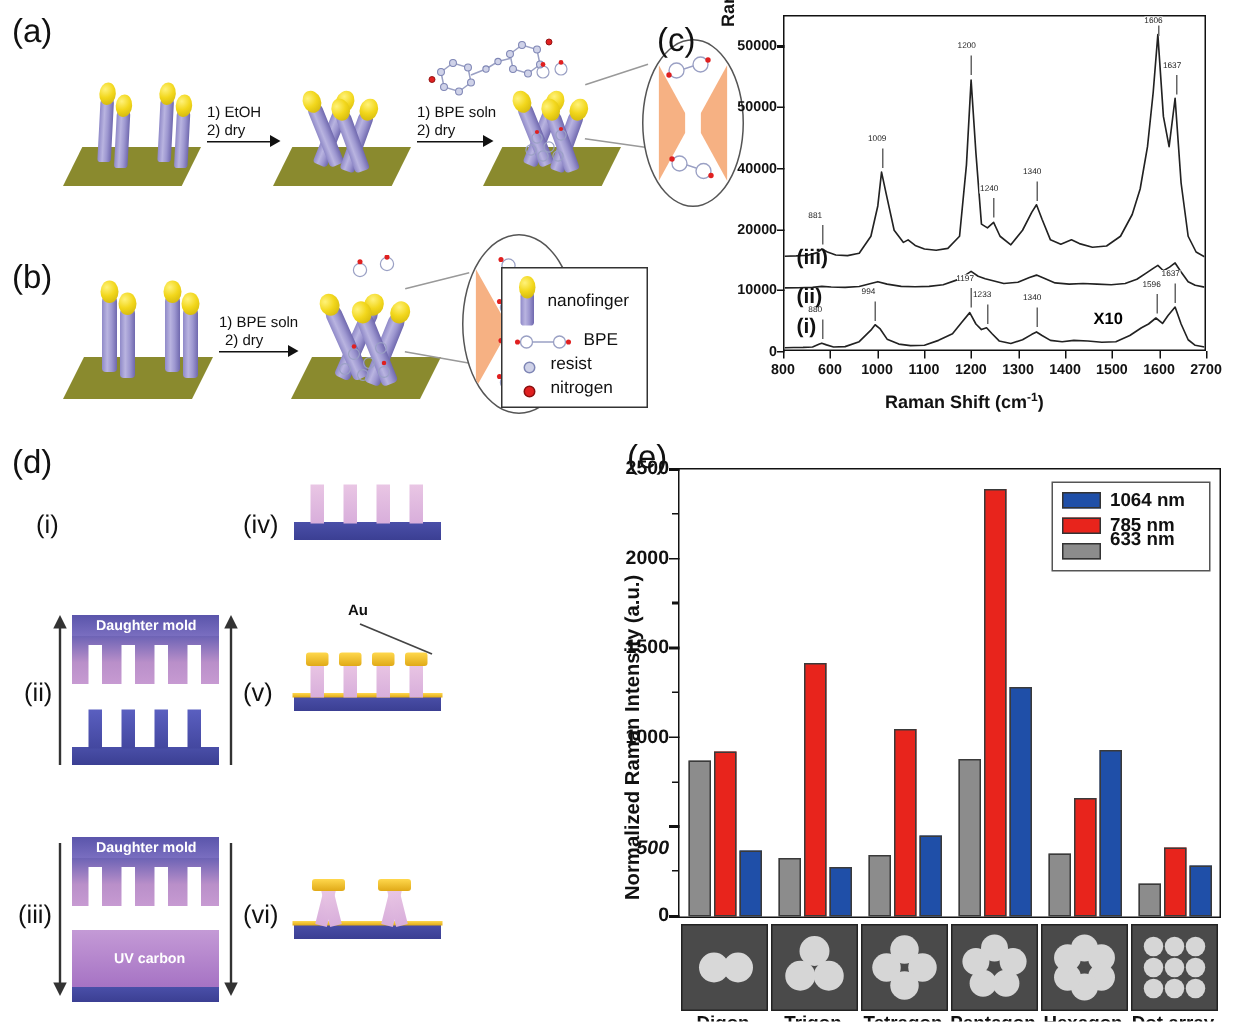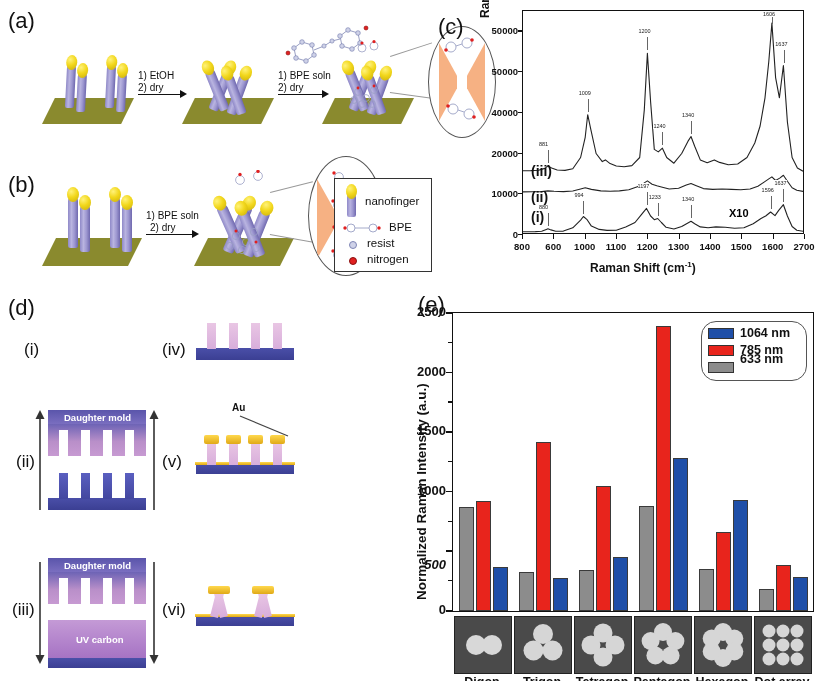--- a/index.html
+++ b/index.html
@@ -564,21 +564,21 @@
         <div class="ebar" style="left:185.5px;top:193.1px;width:15px;height:104.9px;background:#8c8c8c;"></div>
         <div class="ebar" style="left:202.5px;top:13.1px;width:15px;height:284.9px;background:#e8241c;"></div>
         <div class="ebar" style="left:219.5px;top:144.8px;width:15px;height:153.2px;background:#1f4fa8;"></div>
         <div class="ebar" style="left:245.5px;top:256.3px;width:15px;height:41.7px;background:#8c8c8c;"></div>
         <div class="ebar" style="left:262.5px;top:219.3px;width:15px;height:78.7px;background:#e8241c;"></div>
         <div class="ebar" style="left:279.5px;top:186.5px;width:15px;height:111.5px;background:#1f4fa8;"></div>
         <div class="ebar" style="left:305.5px;top:275.9px;width:15px;height:22.1px;background:#8c8c8c;"></div>
         <div class="ebar" style="left:322.5px;top:252.1px;width:15px;height:45.9px;background:#e8241c;"></div>
         <div class="ebar" style="left:339.5px;top:264.0px;width:15px;height:34.0px;background:#1f4fa8;"></div>
       </div>
-    <div class="elegend" style="left:248px;top:8px;width:104px;height:58px;border-radius:15px;">
+    <div class="elegend" style="left:248px;top:8px;width:104px;height:58px;">
       <div id="e-legend-items">
           <div class="eswatch" style="left:6px;top:6px;width:26px;height:11px;background:#1f4fa8;"></div>
           <div class="elegtext" style="left:38px;top:4px;">1064 nm</div>
           <div class="eswatch" style="left:6px;top:23px;width:26px;height:11px;background:#e8241c;"></div>
           <div class="elegtext" style="left:38px;top:21px;">785 nm</div>
           <div class="eswatch" style="left:6px;top:40px;width:26px;height:11px;background:#8c8c8c;"></div>
           <div class="elegtext" style="left:38px;top:30px;">633 nm</div>
         </div>
     </div>
   </div>

